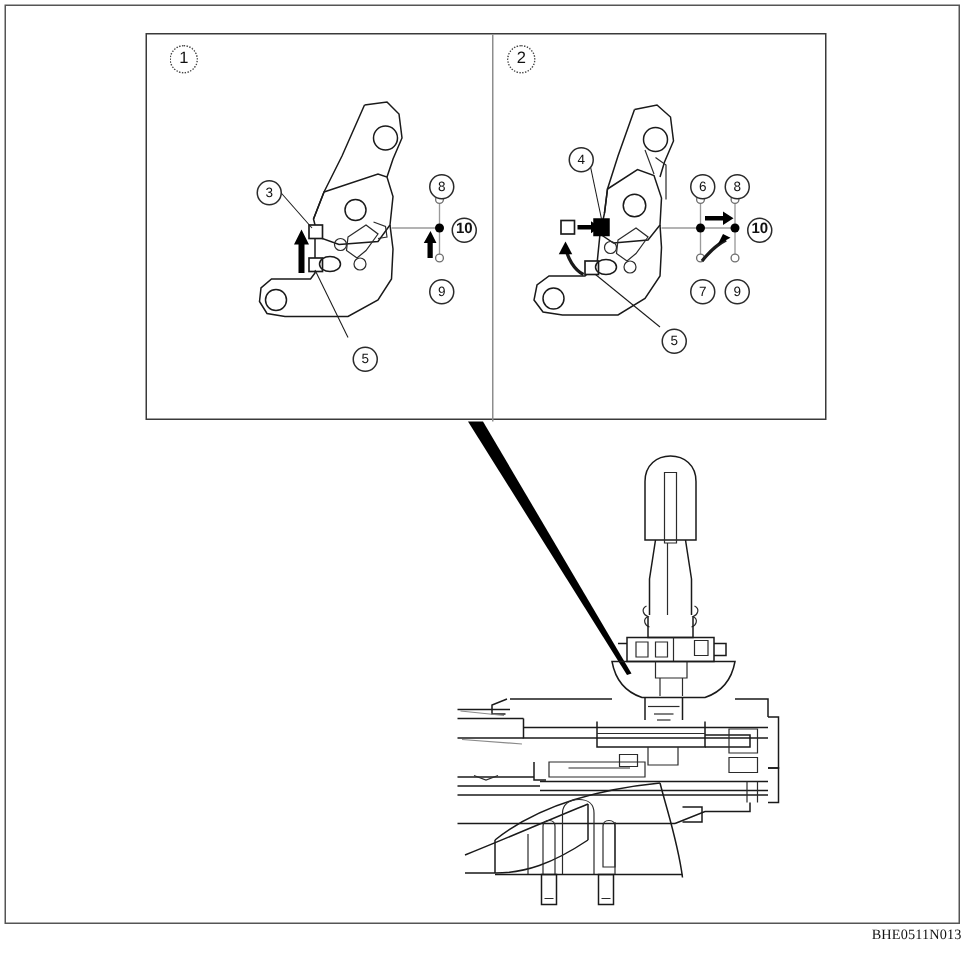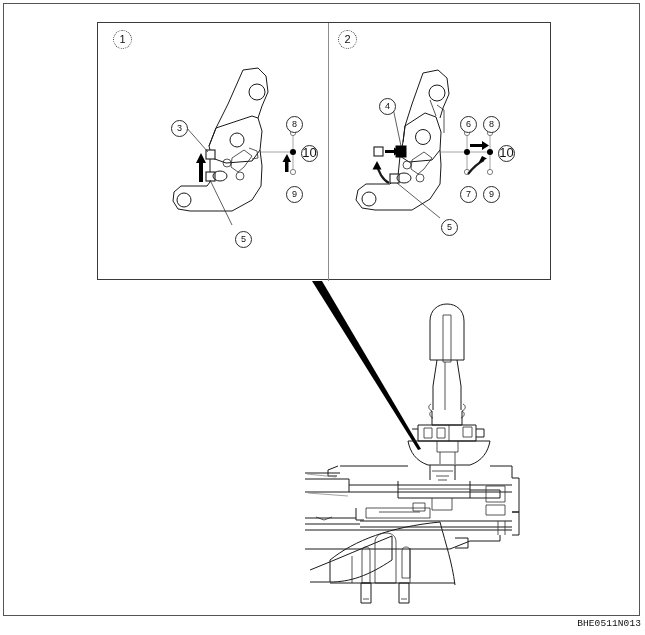--- a/index.html
+++ b/index.html
@@ -42,28 +42,28 @@
     width:15px;height:15px;
     border:1px solid #2b2b2b;
     border-radius:50%;
     font-size:9px;
     line-height:14px;
     text-align:center;
     color:#111;
     background:#fff;
     font-family:"Liberation Sans",sans-serif;
   }
-  .callout.wide{font-size:13px;}
+  .callout.wide{font-size:10px;font-weight:bold;}
   #fig-code{
     position:absolute;
     right:4px;bottom:6px;
     font-size:9.5px;
     color:#111;
     letter-spacing:0.1px;
-    font-family:Liberation Mono, monospace;
+    font-family:Liberation Serif, serif;
     white-space:nowrap;
   }
   svg{position:absolute;left:0;top:0;overflow:visible;}
   .ln{fill:none;stroke:#1a1a1a;stroke-width:1;}
   .ln-thin{fill:none;stroke:#2b2b2b;stroke-width:0.8;}
   .ln-grey{fill:none;stroke:#8a8a8a;stroke-width:0.8;}
   .lead{fill:none;stroke:#1a1a1a;stroke-width:0.7;}
   .axis{fill:none;stroke:#9a9a9a;stroke-width:0.9;}
   .arrow-blk{fill:#000;stroke:none;}
   .dotnode{fill:#000;stroke:none;}

